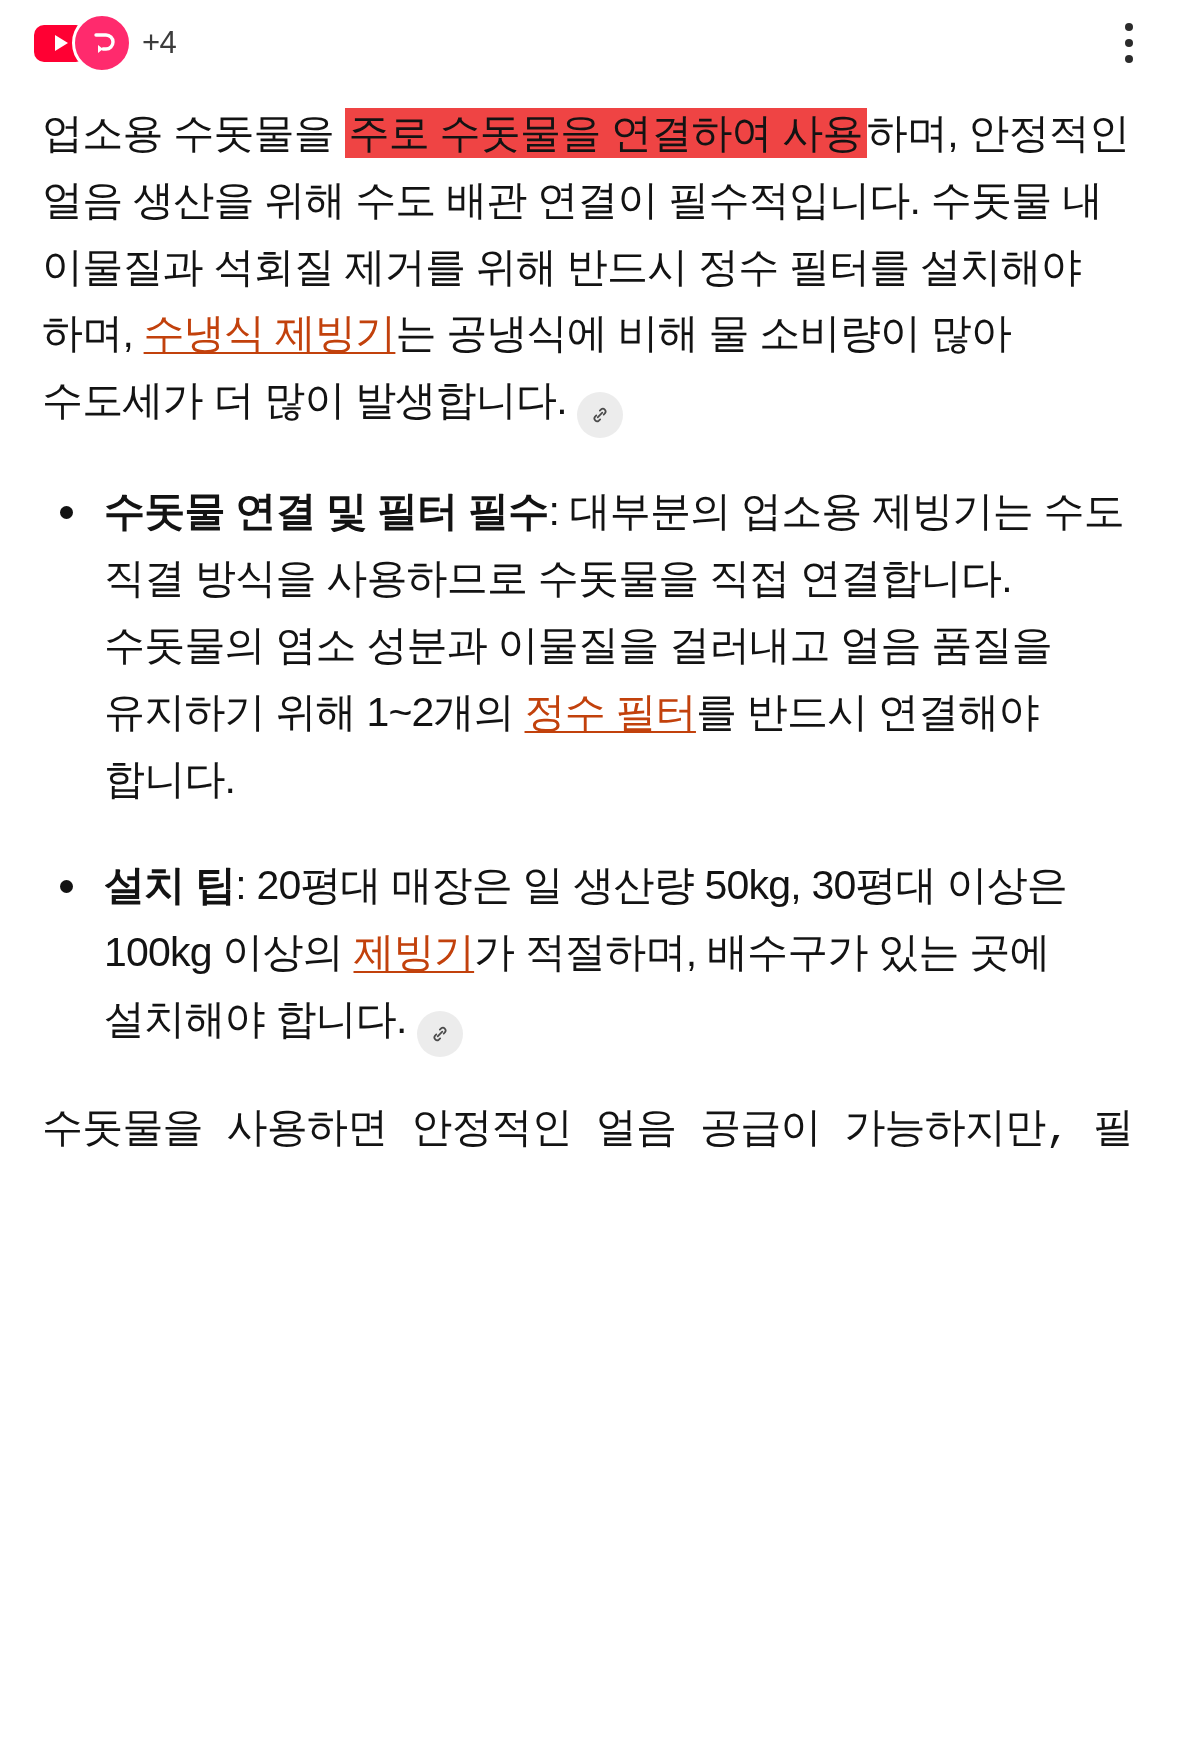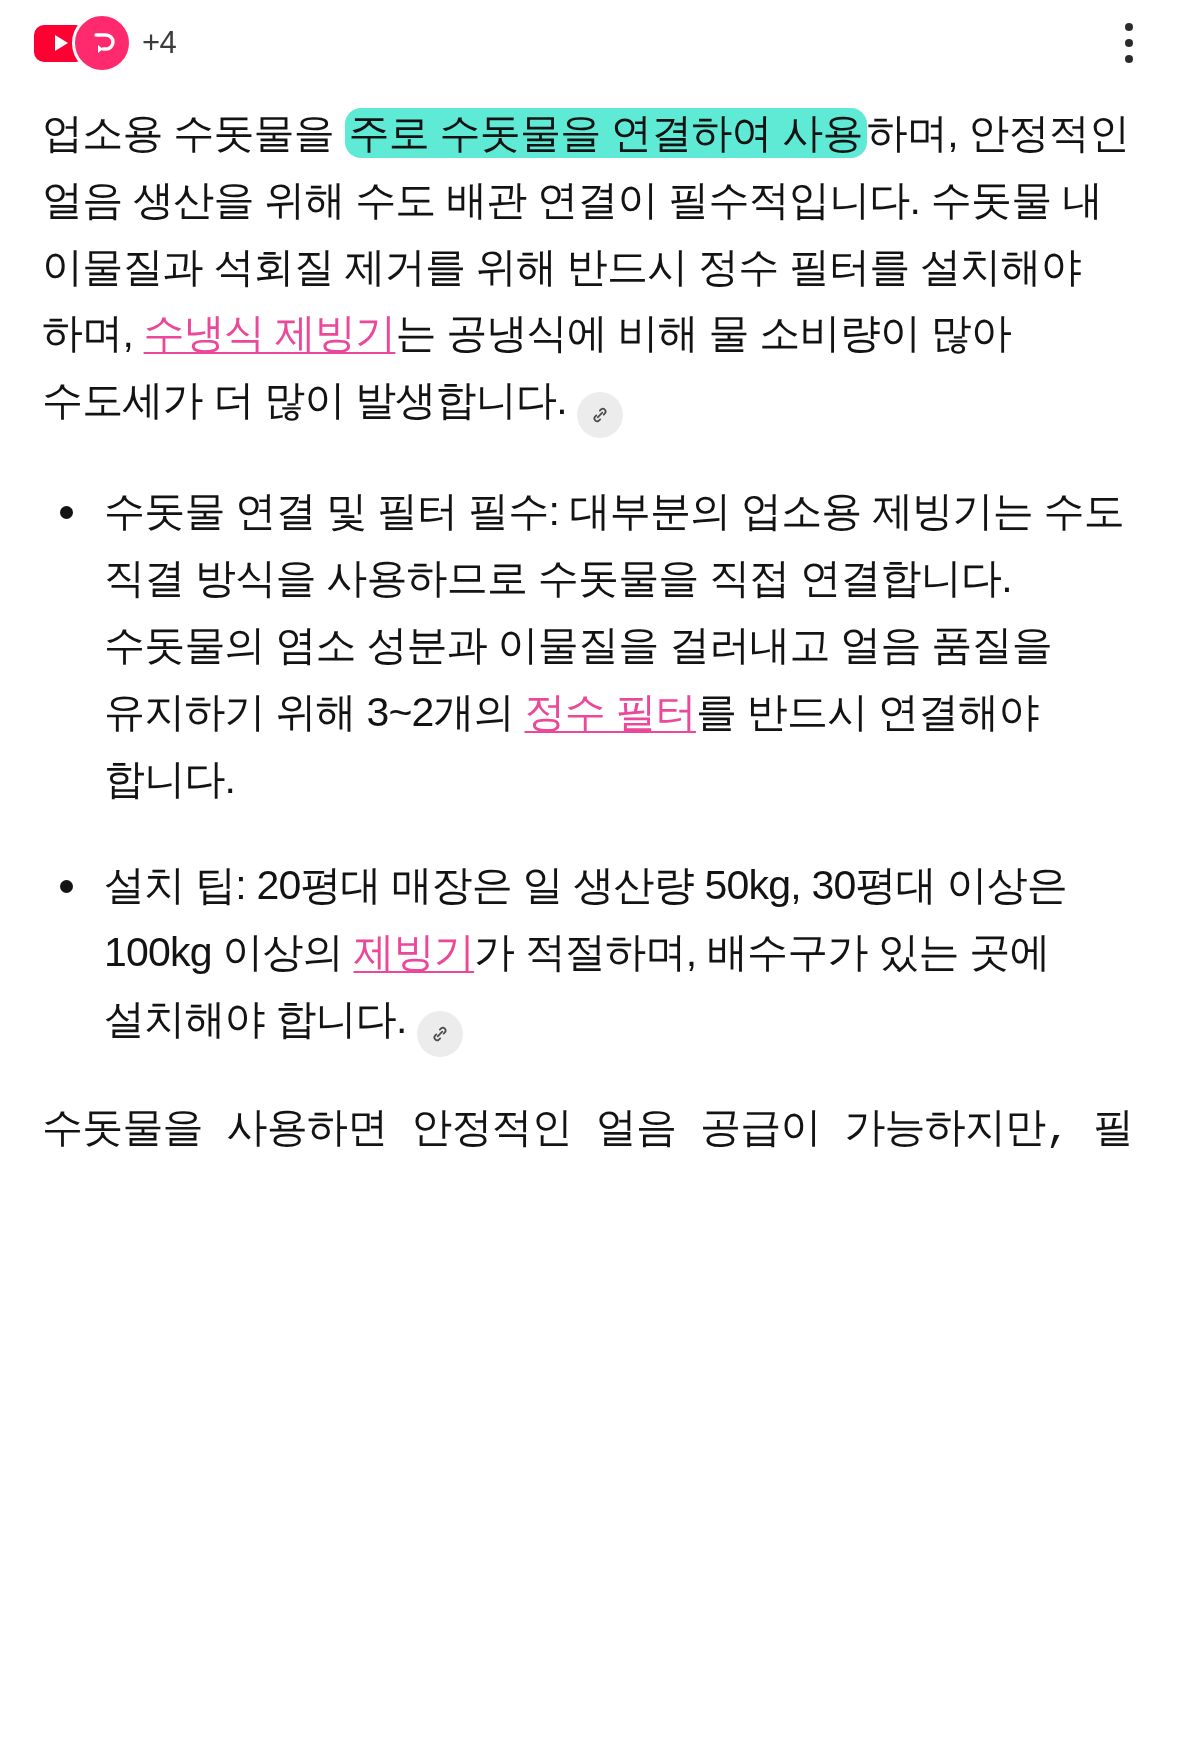--- a/index.html
+++ b/index.html
@@ -101,26 +101,26 @@
     line-height: 1.63;
     letter-spacing: -0.8px;
     color: #131313;
     margin: 0;
     word-break: keep-all;
   }
   p.lead {
     margin-top: 14px;
   }
   .hl {
-    background: #5eead4;
-    border-radius: 16px;
+    background: #ef4444;
+    border-radius: 0;
     padding: 2px 4px;
   }
   .lnk {
-    color: #ec4899;
+    color: #c2410c;
     text-decoration: underline;
     text-underline-offset: 5px;
     text-decoration-thickness: 2px;
   }
   .cite {
     display: inline-flex;
     align-items: center;
     justify-content: center;
     width: 46px;
     height: 46px;
@@ -145,21 +145,21 @@
     content: "";
     position: absolute;
     left: 18px;
     top: 28px;
     width: 13px;
     height: 13px;
     border-radius: 50%;
     background: #131313;
   }
   .b {
-    font-weight: normal;
+    font-weight: bold;
   }
   .tail {
     margin-top: 36px;
     font-family: Liberation Mono, monospace;
   }
 </style>
 </head>
 <body>
 
 <div class="topbar">
@@ -187,21 +187,21 @@
 <div class="content">
 
   <p class="lead"><span>업소용 수돗물을 </span><span class="hl">주로 수돗물을 연결하여 사용</span><span>하며, 안정적인 얼음 생산을 위해 수도 배관 연결이 필수적입니다. 수돗물 내 이물질과 석회질 제거를 위해 반드시 정수 필터를 설치해야 하며, </span><a class="lnk" href="#">수냉식 제빙기</a><span>는 공냉식에 비해 물 소비량이 많아 수도세가 더 많이 발생합니다.</span><span class="cite">
         <svg viewBox="0 0 24 24" aria-hidden="true">
           <path d="M9.5 14.5 L14.5 9.5 M8 12.5 L6.5 14 a3 3 0 0 0 4.2 4.2 l1.5-1.5 M16 11.5 l1.5-1.5 a3 3 0 0 0-4.2-4.2 L11.8 7.3" fill="none" stroke="#4a4a4a" stroke-width="1.9" stroke-linecap="round"></path>
         </svg>
       </span></p>
 
   <ul class="bullets">
     <li>
-      <span class="li-text"><span class="b">수돗물 연결 및 필터 필수</span><span>: </span><span>대부분의 업소용 제빙기는 수도 직결 방식을 사용하므로 수돗물을 직접 연결합니다. 수돗물의 염소 성분과 이물질을 걸러내고 얼음 품질을 유지하기 위해 3~2개의 </span><a class="lnk" href="#">정수 필터</a><span>를 반드시 연결해야 합니다.</span></span>
+      <span class="li-text"><span class="b">수돗물 연결 및 필터 필수</span><span>: </span><span>대부분의 업소용 제빙기는 수도 직결 방식을 사용하므로 수돗물을 직접 연결합니다. 수돗물의 염소 성분과 이물질을 걸러내고 얼음 품질을 유지하기 위해 1~2개의 </span><a class="lnk" href="#">정수 필터</a><span>를 반드시 연결해야 합니다.</span></span>
     </li>
     <li>
       <span class="li-text"><span class="b">설치 팁</span><span>: </span><span>20평대 매장은 일 생산량 50kg, 30평대 이상은 100kg 이상의 </span><a class="lnk" href="#">제빙기</a><span>가 적절하며, 배수구가 있는 곳에 설치해야 합니다.</span><span class="cite">
             <svg viewBox="0 0 24 24" aria-hidden="true">
               <path d="M9.5 14.5 L14.5 9.5 M8 12.5 L6.5 14 a3 3 0 0 0 4.2 4.2 l1.5-1.5 M16 11.5 l1.5-1.5 a3 3 0 0 0-4.2-4.2 L11.8 7.3" fill="none" stroke="#4a4a4a" stroke-width="1.9" stroke-linecap="round"></path>
             </svg>
           </span></span>
     </li>
   </ul>
 

